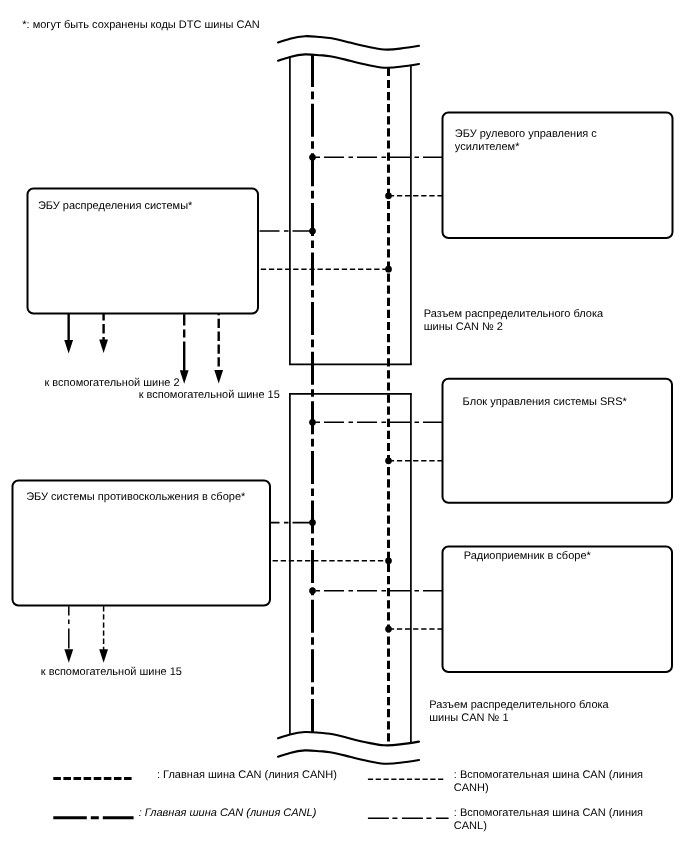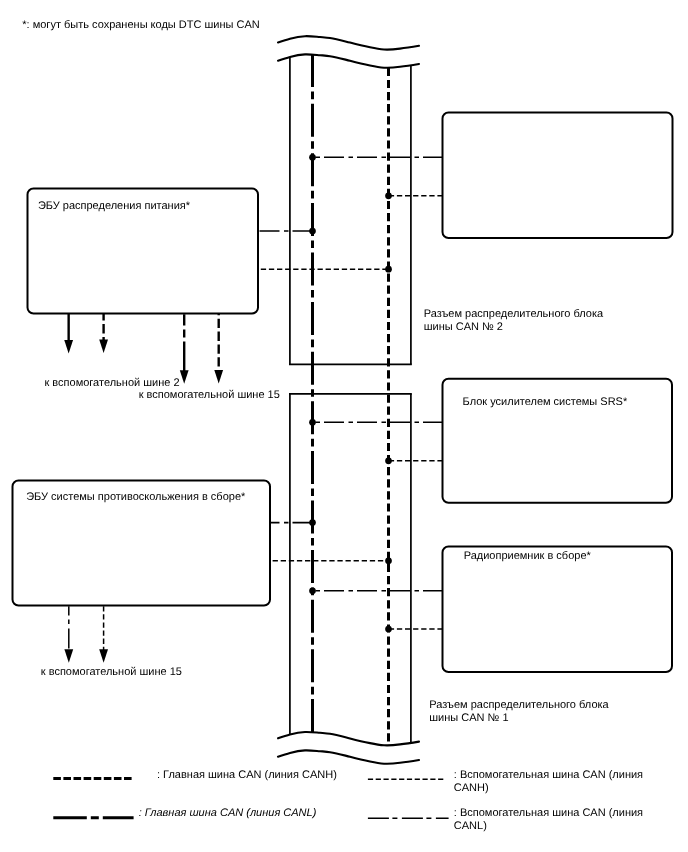--- a/index.html
+++ b/index.html
@@ -94,23 +94,25 @@
     <line x1="53.3" y1="817.8" x2="133.6" y2="817.8" stroke-width="3.0" stroke-dasharray="33.5,4,8,4"></line>
     <line x1="367.9" y1="779.3" x2="445.9" y2="779.3" stroke-width="1.6" stroke-dasharray="5.2,2.6"></line>
     <line x1="367.9" y1="818.3" x2="448.6" y2="818.3" stroke-width="1.6" stroke-dasharray="21,3.5,5,4.5"></line>
   </g>
 
  </g>
 </svg>
 
 <div class="txt" style="left:22.3px;top:18.5px;">*: могут быть сохранены коды DTC шины CAN</div>
 
-<div class="txt" style="left:37.9px;top:199.5px;">ЭБУ распределения питания*</div>
+<div class="txt" style="left:37.9px;top:199.5px;">ЭБУ распределения системы*</div>
+<div class="txt" style="left:454.8px;top:127.9px;">ЭБУ рулевого управления с
+усилителем*</div>
 <div class="txt" style="left:26.2px;top:490.6px;">ЭБУ системы противоскольжения в сборе*</div>
-<div class="txt" style="left:462.6px;top:396.3px;">Блок усилителем системы SRS*</div>
+<div class="txt" style="left:462.6px;top:396.3px;">Блок управления системы SRS*</div>
 <div class="txt" style="left:451.7px;top:549.8px;padding-left:12px;">Радиоприемник в сборе*</div>
 
 <div class="txt" style="left:423.7px;top:308.0px;">Разъем распределительного блока
 шины CAN № 2</div>
 <div class="txt" style="left:429.3px;top:698.9px;">Разъем распределительного блока
 шины CAN № 1</div>
 
 <div class="txt" style="left:44.5px;top:356.9px;margin-top:20px;">к вспомогательной шине 2</div>
 <div class="txt" style="left:138.7px;top:389.0px;">к вспомогательной шине 15</div>
 <div class="txt" style="left:40.8px;top:666.0px;">к вспомогательной шине 15</div>

